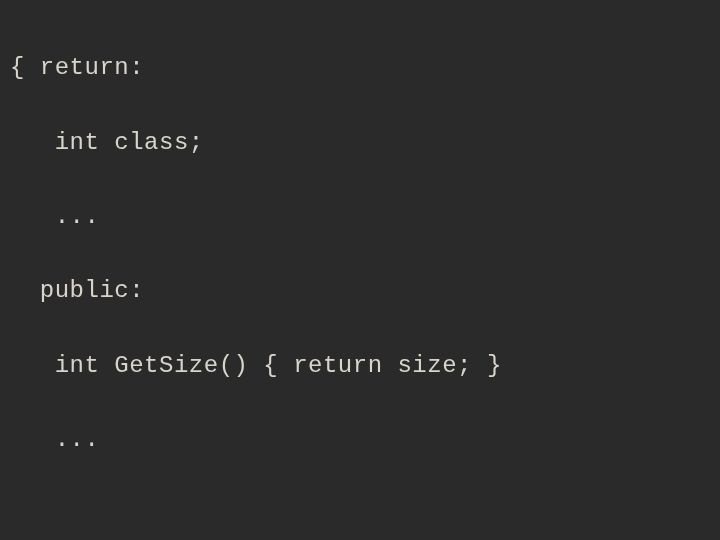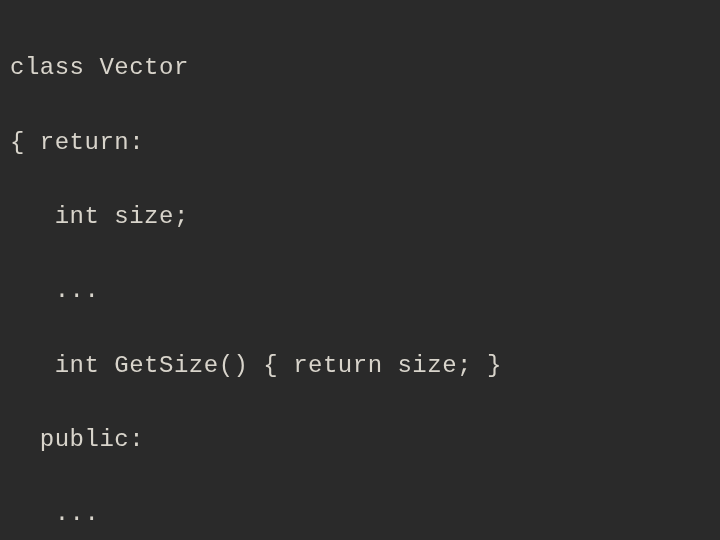--- a/index.html
+++ b/index.html
@@ -19,21 +19,20 @@
       letter-spacing: 0.5px;
     }
     .line {
       display: block;
     }
   </style>
 </head>
 <body>
 
 <div class="code-block">
-<span class="line">class Vector</span>
 <span class="line">{ return:</span>
-<span class="line">   int size;</span>
+<span class="line">   int class;</span>
 <span class="line">   ...</span>
+<span class="line">  public:</span>
 <span class="line">   int GetSize() { return size; }</span>
-<span class="line">  public:</span>
 <span class="line">   ...</span>
 
 </div>
 
 </body></html>

